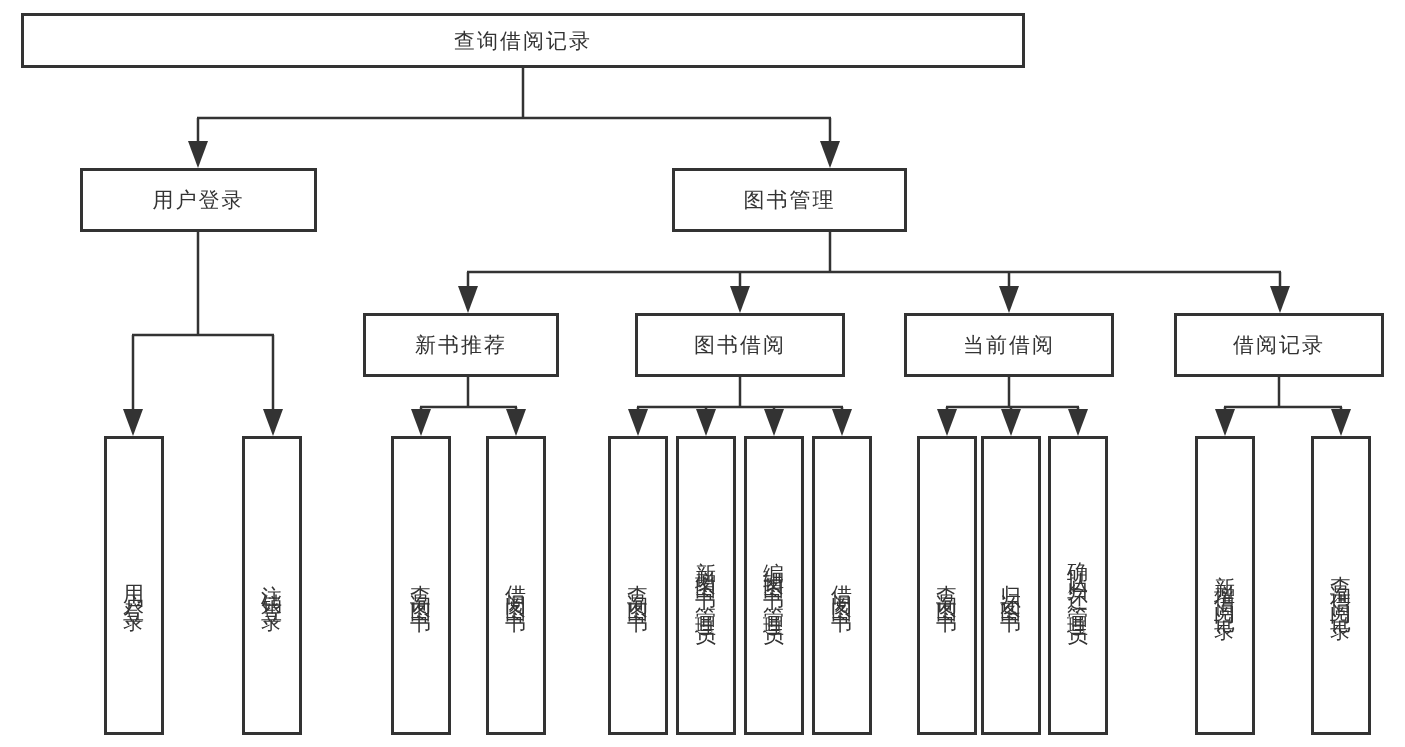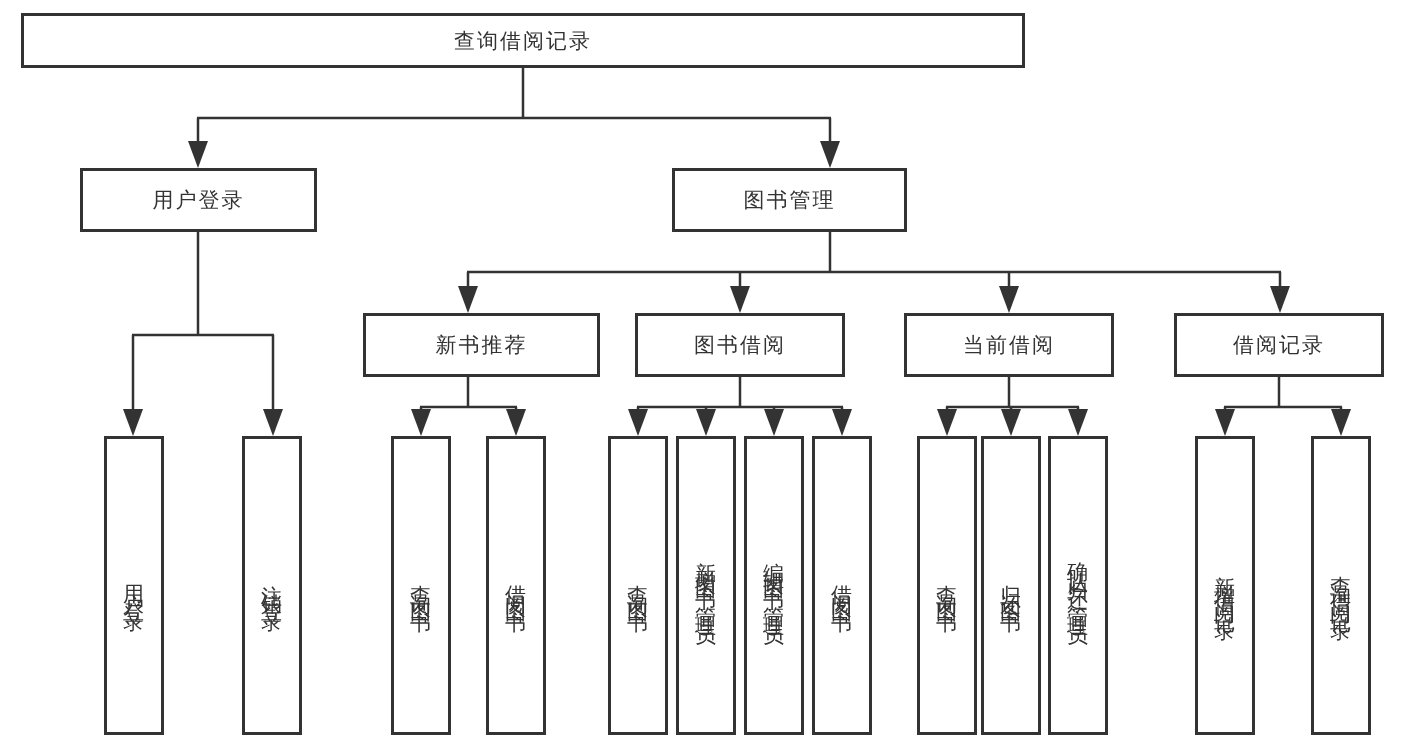--- a/index.html
+++ b/index.html
@@ -122,21 +122,21 @@
     <polygon points="1215,409 1235,409 1225,436"></polygon>
     <line x1="1341" y1="407" x2="1341" y2="412"></line>
     <polygon points="1331,409 1351,409 1341,436"></polygon>
   </svg>
 
   <div class="node" style="left:21px; top:13px; width:1004px; height:55px;">查询借阅记录</div>
 
   <div class="node" style="left:80px; top:168px; width:237px; height:64px;">用户登录</div>
   <div class="node" style="left:672px; top:168px; width:235px; height:64px;">图书管理</div>
 
-  <div class="node" style="left:363px; top:313px; width:237px; height:64px;">新书推荐</div>
+  <div class="node" style="left:363px; top:313px; width:196px; height:64px;">新书推荐</div>
   <div class="node" style="left:635px; top:313px; width:210px; height:64px;">图书借阅</div>
   <div class="node" style="left:904px; top:313px; width:210px; height:64px;">当前借阅</div>
   <div class="node" style="left:1174px; top:313px; width:210px; height:64px;">借阅记录</div>
 
   <div class="node v" style="left:104px; top:436px; width:60px; height:299px;">用户登录</div>
   <div class="node v" style="left:242px; top:436px; width:60px; height:299px;">注销登录</div>
 
   <div class="node v" style="left:391px; top:436px; width:60px; height:299px;">查询图书</div>
   <div class="node v" style="left:486px; top:436px; width:60px; height:299px;">借阅图书</div>
 

